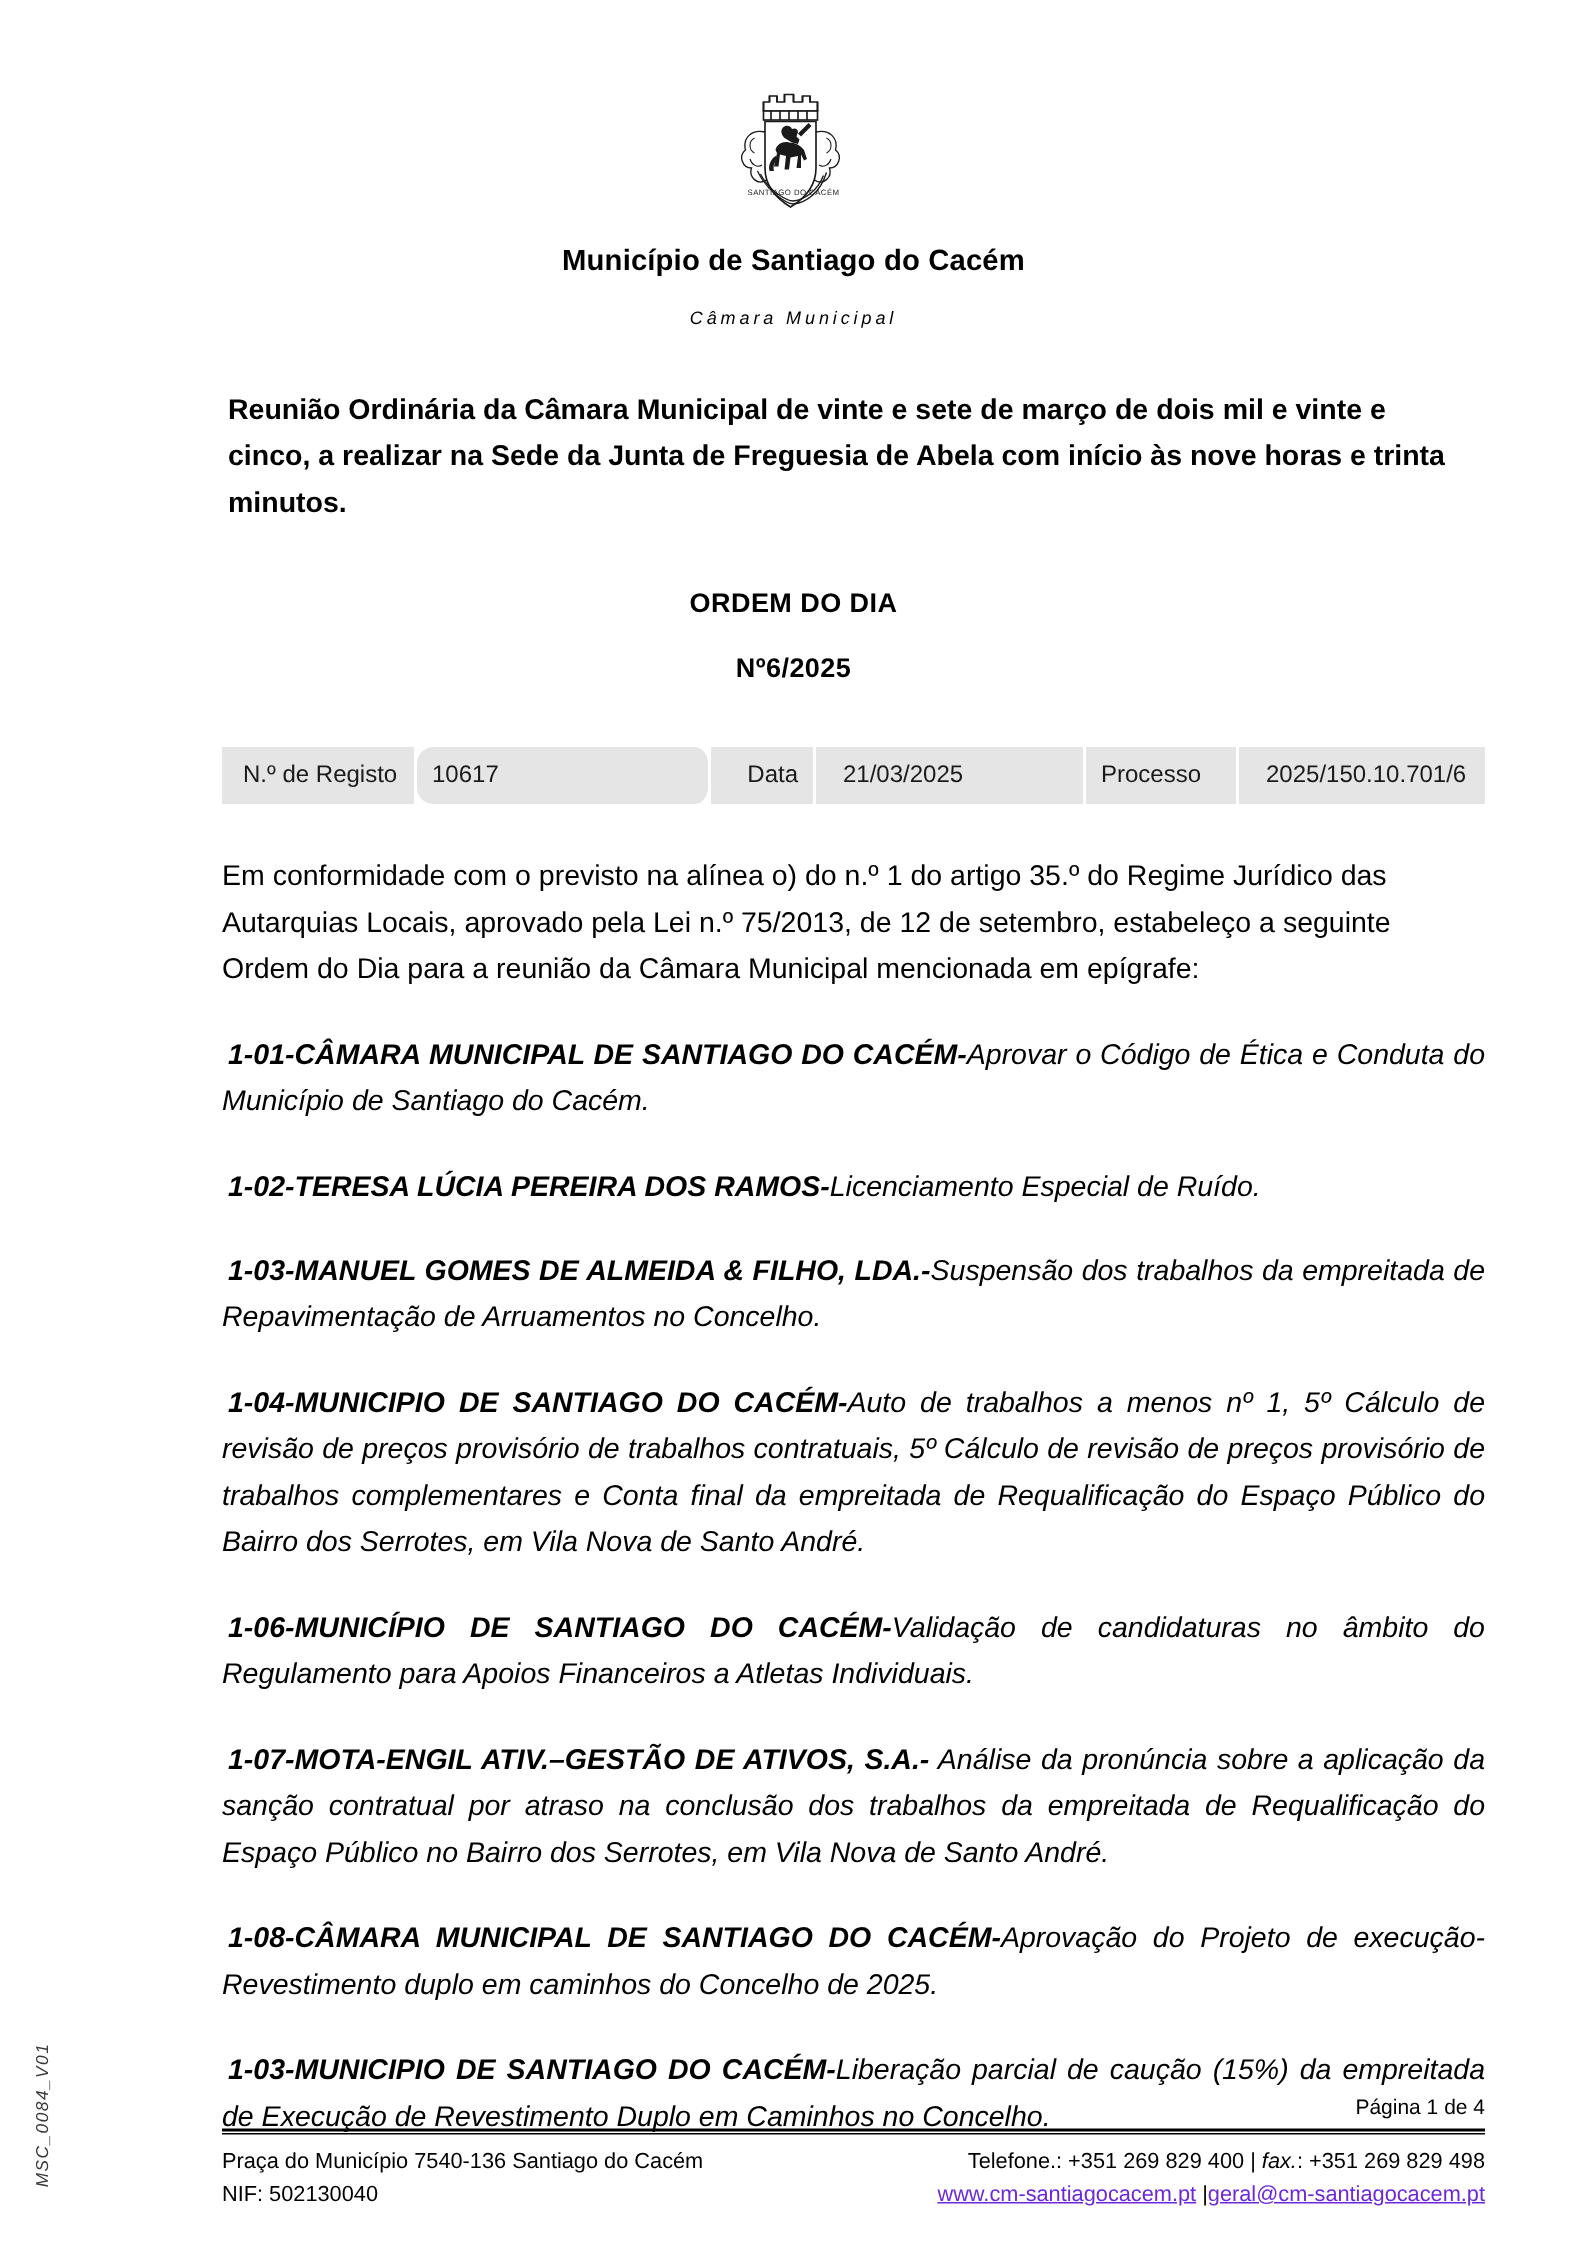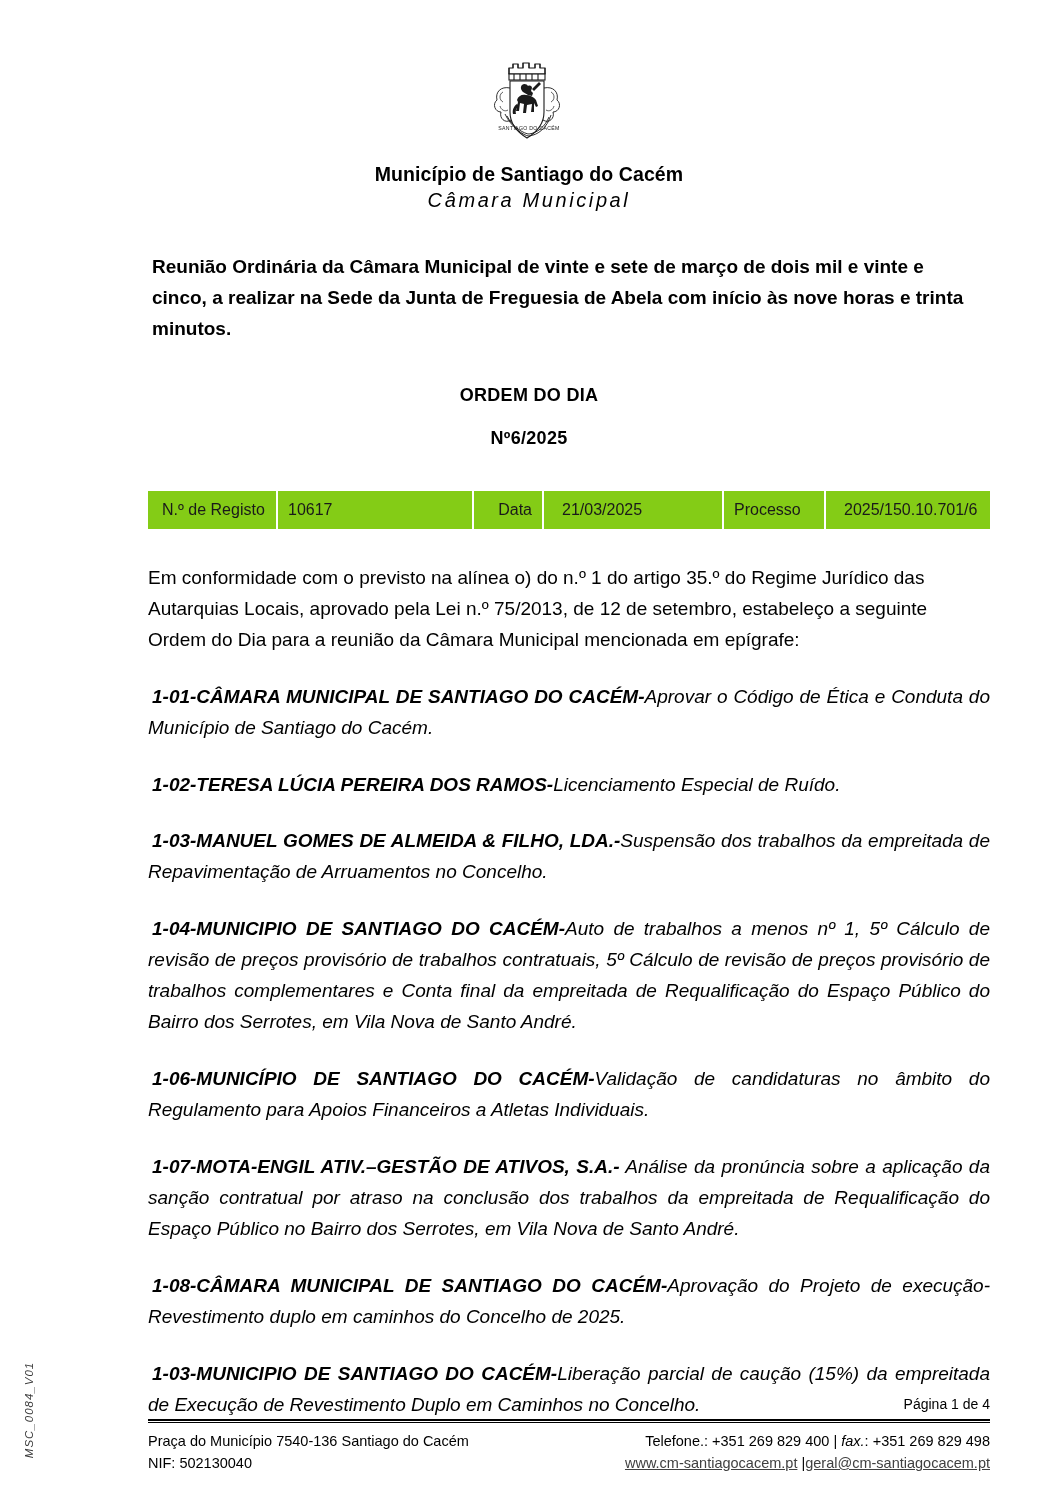--- a/index.html
+++ b/index.html
@@ -33,24 +33,24 @@
     display: block;
   }
   .org-title {
     font-size: 19.5px;
     font-weight: bold;
     letter-spacing: 0.1px;
     line-height: 1.25;
     color: #000;
   }
   .org-sub {
-    font-size: 20px;
+    font-size: 12px;
     font-style: italic;
     letter-spacing: 2.6px;
-    margin-top: 3px;
+    margin-top: 19px;
     color: #000;
   }
 
   
   .meeting-block {
     margin: 40px 78px 0 152px;
     font-size: 19px;
     font-weight: bold;
     line-height: 1.62;
     text-align: left;
@@ -75,32 +75,32 @@
   
   .registry {
     margin: 42px 68px 0 148px;
     display: flex;
     align-items: stretch;
     height: 38px;
     font-size: 16px;
     color: #1a1a1a;
   }
   .reg-cell {
-    background: #84cc16;
+    background: #e5e5e5;
     display: flex;
     align-items: center;
     padding: 0 10px;
     box-sizing: border-box;
     white-space: nowrap;
     border-right: 2px solid #ffffff;
   }
   .reg-cell:last-child { border-right: none; }
   .reg-label { padding-left: 14px; }
   .c1 { width: 130px; }
-  .c2 { width: 196px; }
+  .c2 { width: 196px; border-radius: 11px; }
   .c3 { width: 70px; justify-content: flex-end; }
   .c4 { width: 180px; padding-left: 18px; }
   .c5 { width: 102px; }
   .c6 { flex: 1 1 auto; padding-left: 18px; }
 
   
   .body-text {
     margin: 34px 68px 0 148px;
     font-size: 19px;
     line-height: 1.63;
@@ -149,21 +149,21 @@
     justify-content: space-between;
     align-items: flex-start;
     font-size: 14.5px;
     line-height: 1.5;
     color: #000;
   }
   .footer-left { text-align: left; }
   .footer-right { text-align: right; }
   .footer-right .fax { font-style: italic; }
   .flink {
-    color: #404040;
+    color: #6d28d9;
     text-decoration: underline;
   }
   .sidecode {
     position: absolute;
     left: -26px;
     top: 1404px;
     width: 110px;
     font-size: 11.5px;
     font-style: italic;
     letter-spacing: 1px;

